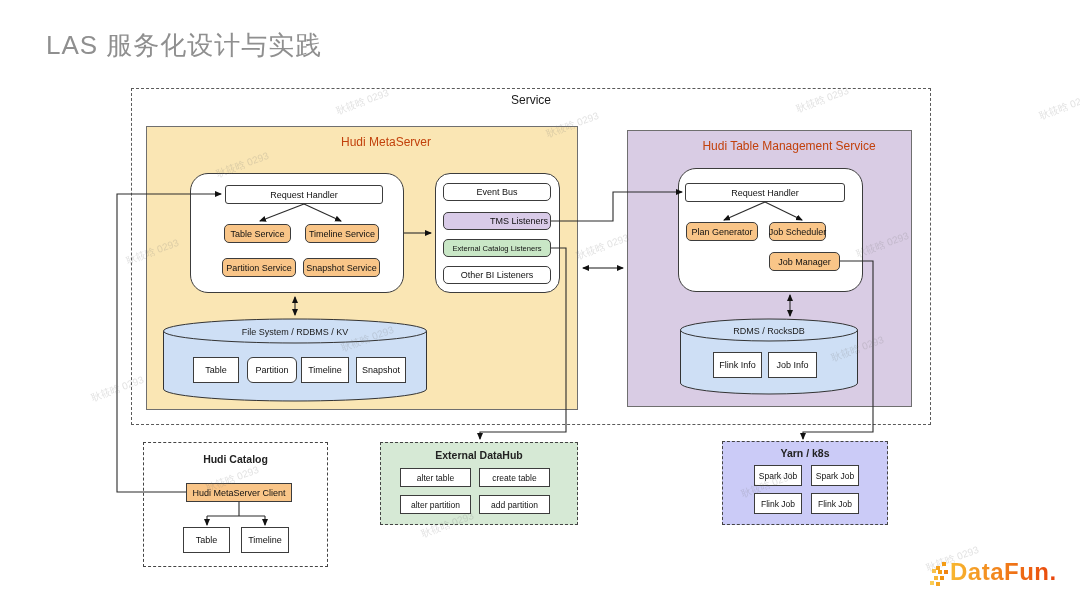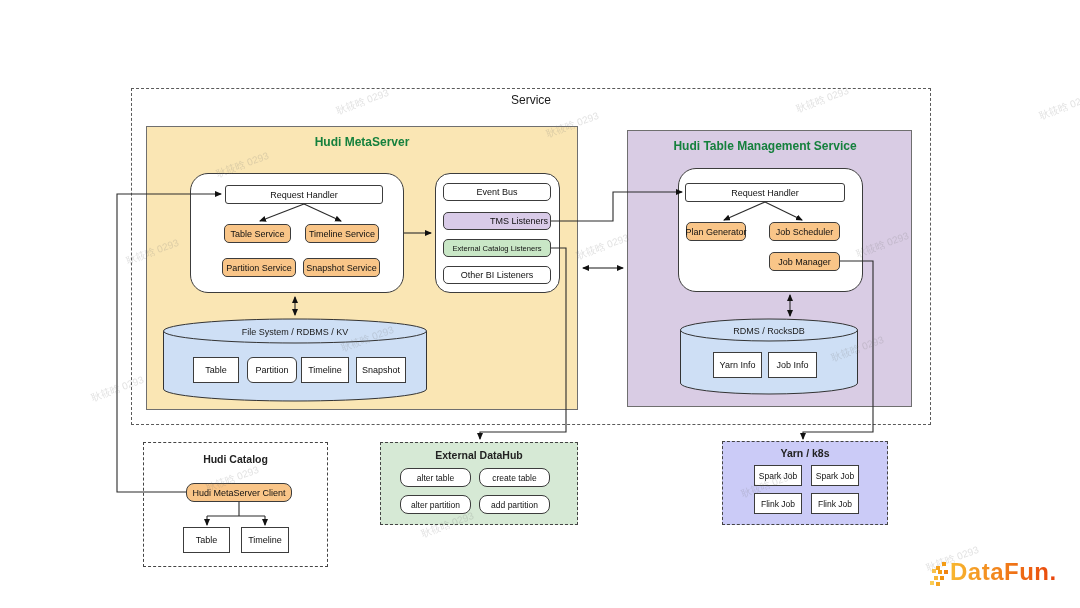--- a/index.html
+++ b/index.html
@@ -3,28 +3,28 @@
 <meta charset="utf-8">
 <style>
   html,body{margin:0;padding:0;background:#fff;}
   .stage{
     position:relative;width:1080px;height:608px;background:#fff;overflow:hidden;
     font-family:"Liberation Sans","DejaVu Sans",sans-serif;color:#1a1a1a;
   }
   .abs{position:absolute;box-sizing:border-box;}
   .page-title{left:46px;top:28px;font-size:26px;color:#8f8f8f;letter-spacing:1px;}
   .dashed{border:1.3px dashed #5a5a5a;background:transparent;}
-  .panel-title{text-align:center;font-size:12px;font-weight:700;color:#15803d;}
+  .panel-title{text-align:center;font-size:12px;font-weight:400;color:#c2410c;margin-left:24px;}
   .small-title{text-align:center;font-size:10.5px;font-weight:600;color:#222;}
   .box{
     position:absolute;display:flex;align-items:center;justify-content:center;
     border:1px solid #3c3c3c;background:#fff;font-size:9px;color:#111;
     box-sizing:border-box;white-space:nowrap;text-align:center;
   }
-  .r3{border-radius:3px}.r5{border-radius:5px}.r7{border-radius:8px}
+  .r3{border-radius:3px}.r5{border-radius:5px}.r7{border-radius:0}
   .orange{background:#F9C588;}
   .purp{background:#D9CBE8;padding-left:44px;}
   .green{background:#C9E7C6;}
   .msfill{background:#FAE6B4;border:1px solid #6f6f6f;}
   .tmsfill{background:#D9CCE4;border:1px solid #6f6f6f;}
   .dhfill{background:#D6E9D5;}
   .yarnfill{background:#CBCBF7;}
   .inner-group{background:#fff;border:1px solid #3c3c3c;border-radius:18px;}
   svg.overlay{position:absolute;left:0;top:0;z-index:6;pointer-events:none;}
   .cyl{z-index:1;}
@@ -43,20 +43,21 @@
     position:absolute;left:936px;top:566px;width:4px;height:4px;background:#F6A21D;z-index:8;
     box-shadow:6px -4px 0 #F49C15,-4px 3px 0 #F8C04A,2px 4px 0 #F49C15,8px 4px 0 #F18311,
                -2px 10px 0 #F8B637,4px 10px 0 #F2920F,-6px 15px 0 #FACC55,0 16px 0 #F5A623;
   }
 </style>
 </head>
 <body>
 
 <div class="stage">
 
+  <div class="abs page-title">LAS 服务化设计与实践</div>
 
   <div class="abs dashed" style="left:131px;top:88px;width:800px;height:337px;"></div>
   <div class="abs" style="left:131px;top:93px;width:800px;text-align:center;font-size:12px;">Service</div>
 
   <div class="abs msfill" style="left:146px;top:126px;width:432px;height:284px;"></div>
   <div class="abs panel-title" style="left:146px;top:135px;width:432px;">Hudi MetaServer</div>
 
   <div class="abs inner-group" style="left:190px;top:173px;width:214px;height:120px;z-index:2;"></div>
   <div class="box r3" style="left:225px;top:185px;width:158px;height:19px;">Request Handler</div>
   <div class="box r5 orange" style="left:224px;top:224px;width:67px;height:19px;">Table Service</div>
@@ -81,33 +82,33 @@
   <div class="box r5" style="left:443px;top:183px;width:108px;height:18px;">Event Bus</div>
   <div class="box r5 purp" style="left:443px;top:212px;width:108px;height:18px;">TMS Listeners</div>
   <div class="box r5 green" style="left:443px;top:239px;width:108px;height:18px;font-size:7.6px;">External Catalog Listeners</div>
   <div class="box r5" style="left:443px;top:266px;width:108px;height:18px;">Other BI Listeners</div>
 
   <div class="abs tmsfill" style="left:627px;top:130px;width:285px;height:277px;"></div>
   <div class="abs panel-title" style="left:627px;top:139px;width:258px;padding-left:18px;">Hudi Table Management Service</div>
 
   <div class="abs inner-group" style="left:678px;top:168px;width:185px;height:124px;z-index:2;"></div>
   <div class="box r3" style="left:685px;top:183px;width:160px;height:19px;">Request Handler</div>
-  <div class="box r5 orange" style="left:686px;top:222px;width:60px;height:19px;">Plan Generator</div>
-  <div class="box r5 orange" style="left:769px;top:222px;width:71px;height:19px;">Job Scheduler</div>
+  <div class="box r5 orange" style="left:686px;top:222px;width:72px;height:19px;">Plan Generator</div>
+  <div class="box r5 orange" style="left:769px;top:222px;width:57px;height:19px;">Job Scheduler</div>
   <div class="box r5 orange" style="left:769px;top:252px;width:71px;height:19px;">Job Manager</div>
 
   <svg class="abs cyl" style="left:679px;top:318px;" width="180" height="78" viewBox="0 0 180 78">
     <ellipse cx="90" cy="65" rx="88.5" ry="11" fill="#CEDFF5" stroke="#333" stroke-width="1"></ellipse>
     <rect x="1.5" y="12" width="177" height="53" fill="#CEDFF5"></rect>
     <line x1="1.5" y1="12" x2="1.5" y2="65" stroke="#333" stroke-width="1"></line>
     <line x1="178.5" y1="12" x2="178.5" y2="65" stroke="#333" stroke-width="1"></line>
     <ellipse cx="90" cy="12" rx="88.5" ry="11" fill="#CEDFF5" stroke="#333" stroke-width="1"></ellipse>
   </svg>
   <div class="abs" style="left:679px;top:326px;width:180px;text-align:center;font-size:9px;z-index:3;">RDMS / RocksDB</div>
-  <div class="box" style="left:713px;top:352px;width:49px;height:26px;">Yarn Info</div>
+  <div class="box" style="left:713px;top:352px;width:49px;height:26px;">Flink Info</div>
   <div class="box" style="left:768px;top:352px;width:49px;height:26px;">Job Info</div>
 
   <div class="abs dashed" style="left:143px;top:442px;width:185px;height:125px;border-color:#444;"></div>
   <div class="abs small-title" style="left:143px;top:453px;width:185px;">Hudi Catalog</div>
   <div class="box r7 orange" style="left:186px;top:483px;width:106px;height:19px;">Hudi MetaServer Client</div>
   <div class="box" style="left:183px;top:527px;width:47px;height:26px;">Table</div>
   <div class="box" style="left:241px;top:527px;width:48px;height:26px;">Timeline</div>
 
   <div class="abs dashed dhfill" style="left:380px;top:442px;width:198px;height:83px;border-color:#444;"></div>
   <div class="abs small-title" style="left:380px;top:449px;width:198px;">External DataHub</div>

